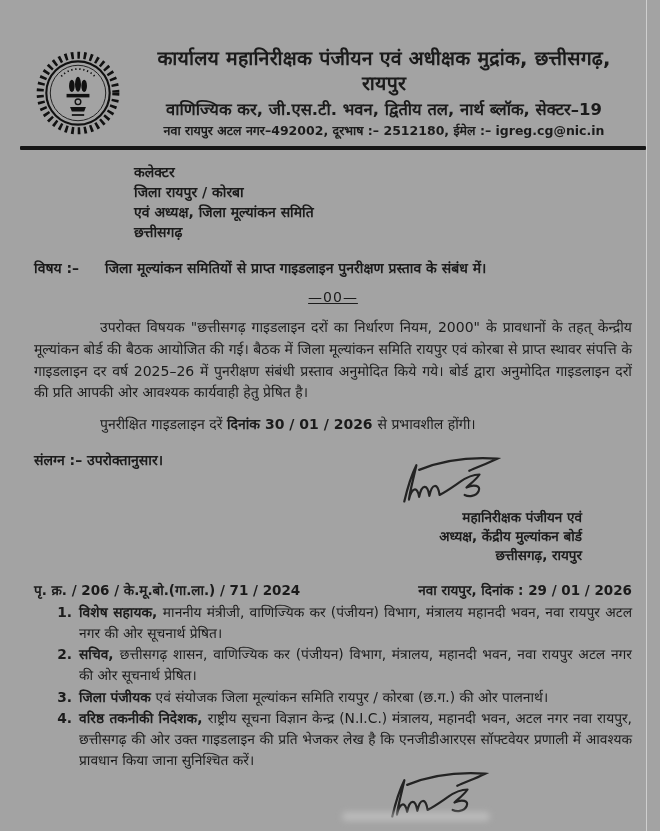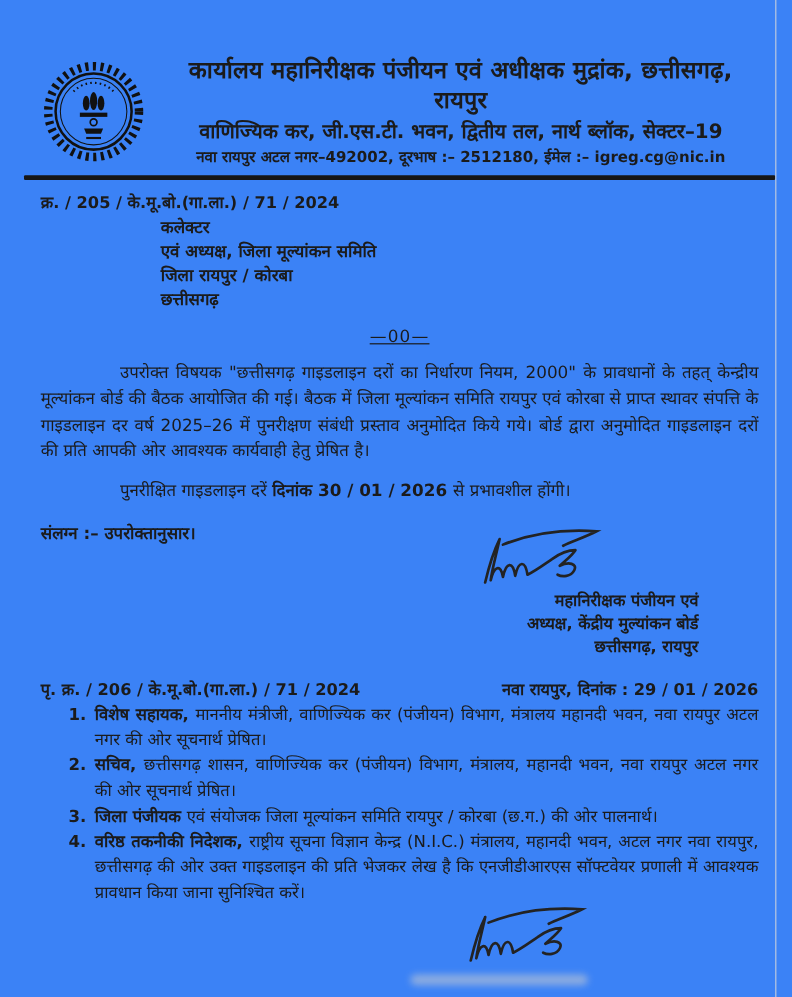--- a/index.html
+++ b/index.html
@@ -5,21 +5,21 @@
   * { margin: 0; padding: 0; box-sizing: border-box; }
   html, body { width: 660px; height: 831px; overflow: hidden; }
   body {
     background: #ffffff;
     color: #1b1b1b;
     font-family: "DejaVu Sans", sans-serif;
     position: relative;
   }
   .page {
     position: absolute; inset: 0;
-    background: #3b82f6;
+    background: #a3a3a3;
     padding: 0 28px 0 34px;
   }
   .page-edge-right {
     position: absolute; top: 0; right: 13px; width: 1px; height: 100%;
     background: #d9d9d9; opacity: .8;
   }
   .scan-smudge {
     position: absolute; left: 342px; top: 812px; width: 148px; height: 9px;
     background: #cfcfcf; border-radius: 5px; filter: blur(3px); opacity: .55;
   }
@@ -117,30 +117,33 @@
     </svg>
     <div class="head-text">
       <div class="head-line1">कार्यालय महानिरीक्षक पंजीयन एवं अधीक्षक मुद्रांक, छत्तीसगढ़, रायपुर</div>
       <div class="head-line2">वाणिज्यिक कर, जी.एस.टी. भवन, द्वितीय तल, नार्थ ब्लॉक, सेक्टर–19</div>
       <div class="head-line3">नवा रायपुर अटल नगर–492002, दूरभाष :– 2512180, ईमेल :– igreg.cg@nic.in</div>
     </div>
   </div>
   <div class="head-rule"></div>
 
   <div class="ref-row">
-    <span>क्र. / 205 / के.मू.बो.(गा.ला.) / 71 / 2024</span>
   </div>
 
   <div class="addr-block">
     <div class="addr-line">कलेक्टर</div>
+    <div class="addr-line">जिला रायपुर / कोरबा</div>
     <div class="addr-line">एवं अध्यक्ष, जिला मूल्यांकन समिति</div>
-    <div class="addr-line">जिला रायपुर / कोरबा</div>
     <div class="addr-line">छत्तीसगढ़</div>
   </div>
 
+  <div class="subject-row">
+    <span class="subj-label">विषय :–</span>
+    <span class="subj-text">जिला मूल्यांकन समितियों से प्राप्त गाइडलाइन पुनरीक्षण प्रस्ताव के संबंध में।</span>
+  </div>
   <div class="separator">
     <span>—00—</span>
   </div>
 
   <div class="body-para">उपरोक्त विषयक "छत्तीसगढ़ गाइडलाइन दरों का निर्धारण नियम, 2000" के प्रावधानों के तहत् केन्द्रीय मूल्यांकन बोर्ड की बैठक आयोजित की गई। बैठक में जिला मूल्यांकन समिति रायपुर एवं कोरबा से प्राप्त स्थावर संपत्ति के गाइडलाइन दर वर्ष 2025–26 में पुनरीक्षण संबंधी प्रस्ताव अनुमोदित किये गये। बोर्ड द्वारा अनुमोदित गाइडलाइन दरों की प्रति आपकी ओर आवश्यक कार्यवाही हेतु प्रेषित है।</div>
   <div class="effective-line">
     <span>पुनरीक्षित गाइडलाइन दरें </span><b>दिनांक 30 / 01 / 2026 </b><span>से प्रभावशील होंगी।</span>
   </div>
 
   <div class="enclosure">संलग्न :– उपरोक्तानुसार।</div>

